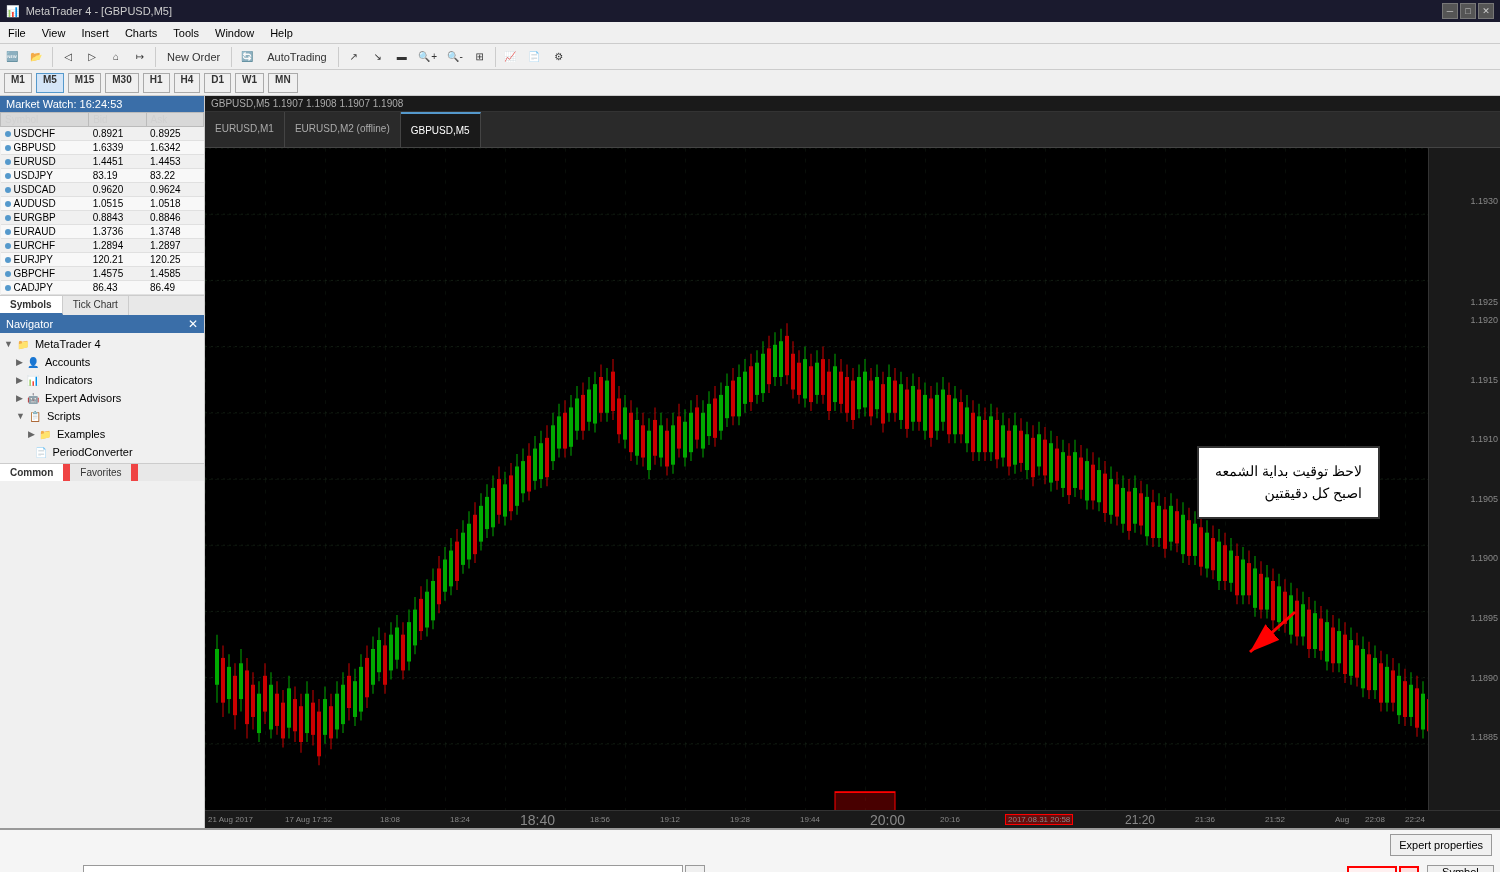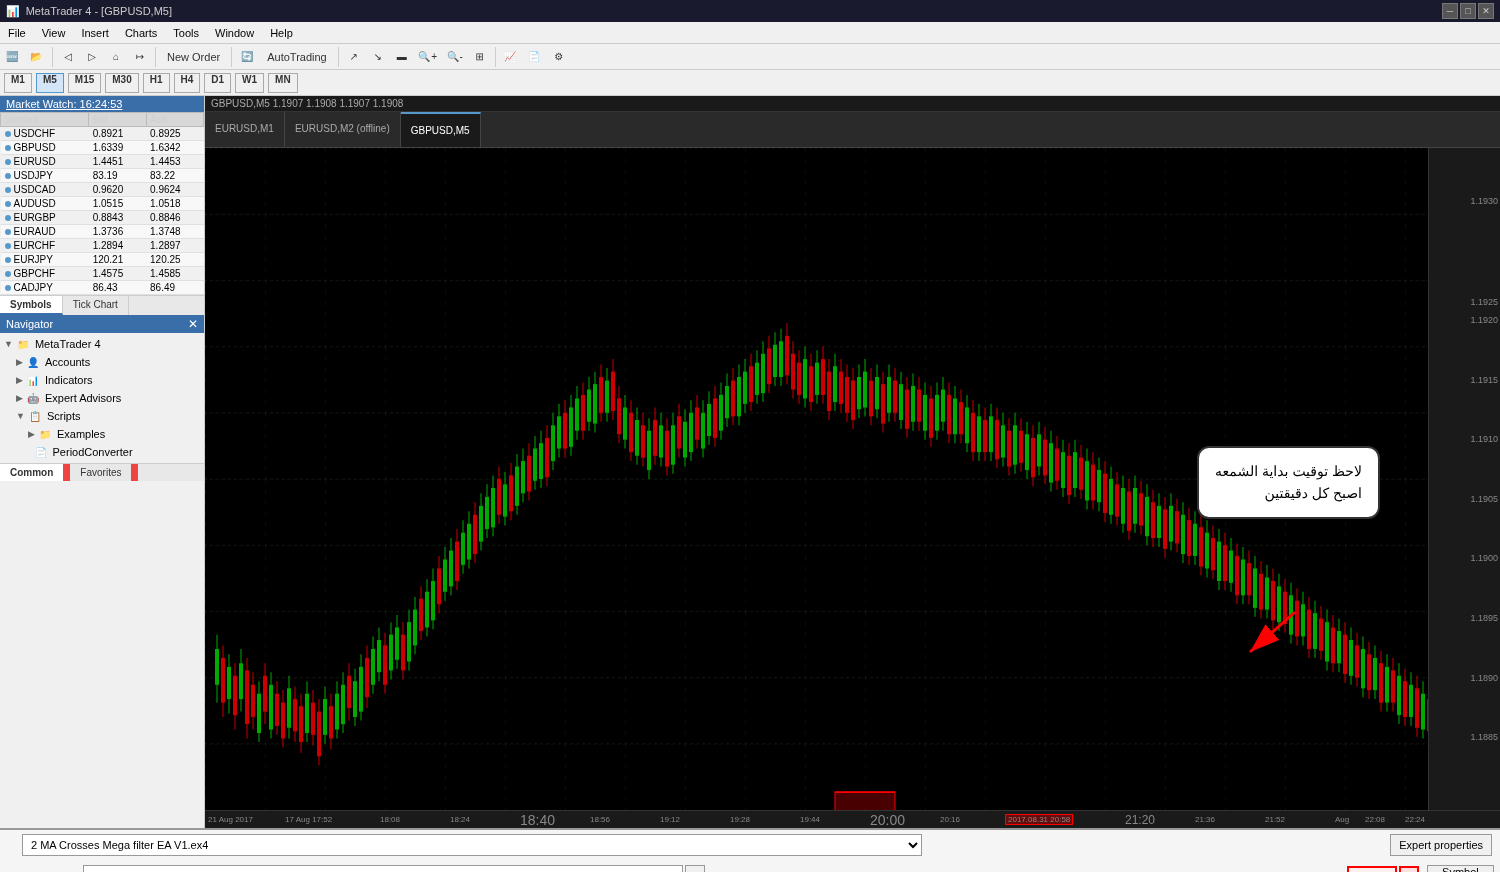--- a/index.html
+++ b/index.html
@@ -27,21 +27,21 @@
     .tb2-btn.active { background: #d4e5f7; border-color: #5599cc; }
 
     
     #main { display: flex; height: calc(872px - 22px - 22px - 26px - 26px - 22px - 22px); }
 
     
     #left-panel { width: 205px; background: #f0f0f0; border-right: 1px solid #ccc; display: flex; flex-direction: column; }
 
     
     #market-watch { flex: 0 0 auto; }
-    #market-watch-header { background: #3a6ea8; color: #fff; padding: 2px 6px; font-size: 11px; display: flex; justify-content: space-between; align-items: center; text-decoration: underline; }
+    #market-watch-header { background: #3a6ea8; color: #fff; padding: 2px 6px; font-size: 11px; display: flex; justify-content: space-between; align-items: center; }
     #mw-table { width: 100%; border-collapse: collapse; font-size: 10px; }
     #mw-table th { background: #d8d8d8; padding: 1px 4px; border: 1px solid #bbb; text-align: left; font-weight: normal; }
     #mw-table td { padding: 1px 4px; border-bottom: 1px solid #e0e0e0; color: #000; }
     #mw-table tr:nth-child(even) { background: #f8f8f8; }
     .symbol-dot { display: inline-block; width: 6px; height: 6px; border-radius: 50%; background: #5599cc; margin-right: 3px; }
 
     
     #mw-tabs { display: flex; background: #e8e8e8; border-top: 1px solid #ccc; }
     .mw-tab { padding: 3px 10px; font-size: 10px; cursor: pointer; border-right: 1px solid #ccc; color: #333; }
     .mw-tab.active { background: #fff; border-bottom: 2px solid #3a6ea8; font-weight: bold; }
@@ -75,21 +75,21 @@
     #price-axis { position: absolute; right: 0; top: 0; width: 72px; height: 100%; background: #1a1a1a; border-left: 1px solid #333; color: #888; font-size: 9px; }
     .price-label { position: absolute; right: 2px; transform: translateY(-50%); }
 
     
     #time-axis { height: 18px; background: #1a1a1a; border-top: 1px solid #333; color: #888; font-size: 8px; display: flex; align-items: center; overflow: hidden; padding-left: 0; position: relative; }
 
     
     #chart-svg { position: absolute; left: 0; top: 0; width: calc(100% - 55px); height: 100%; }
 
     
-    #annotation-box { position: absolute; right: 120px; top: 45%; background: #fff; border: 2px solid #333; border-radius: 12px; padding: 12px 16px; text-align: right; color: #000; font-size: 14px; line-height: 1.6; z-index: 10; }
+    #annotation-box { position: absolute; right: 120px; top: 45%; background: #fff; border: 2px solid #333; border-radius: 0; padding: 12px 16px; text-align: right; color: #000; font-size: 14px; line-height: 1.6; z-index: 10; }
 
     
     #red-arrow { position: absolute; bottom: 22%; right: 185px; z-index: 11; }
 
     
     #bottom-section { height: 240px; background: #f5f5f5; border-top: 2px solid #999; display: flex; flex-direction: column; }
 
     
     #ea-section { flex: 1; padding: 4px 8px; }
     .ea-select { height: 22px; border: 1px solid #999; font-size: 11px; padding: 0 4px; background: #fff; }
@@ -825,23 +825,20 @@
       <span style="position:absolute; left: 1200px; font-size:8px; color:#888; white-space:nowrap;">22:24</span>
     </div>
   </div>
 </div>
 
 <div id="bottom-section">
   <div id="ea-section">
 
     <div style="display:flex; align-items:center; gap:8px; margin-bottom:5px;">
       <div style="width:6px;"></div>
-      <select class="ea-select" style="width:900px;">
-        <option>2 MA Crosses Mega filter EA V1.ex4</option>
-      </select>
       <div style="margin-left:auto;">
         <button class="ea-props-btn">Expert properties</button>
       </div>
     </div>
 
     <div id="ea-form-layout">
       <div id="ea-form-left">
 
         <div class="form-row">
           <div class="form-label">Symbol:</div>

